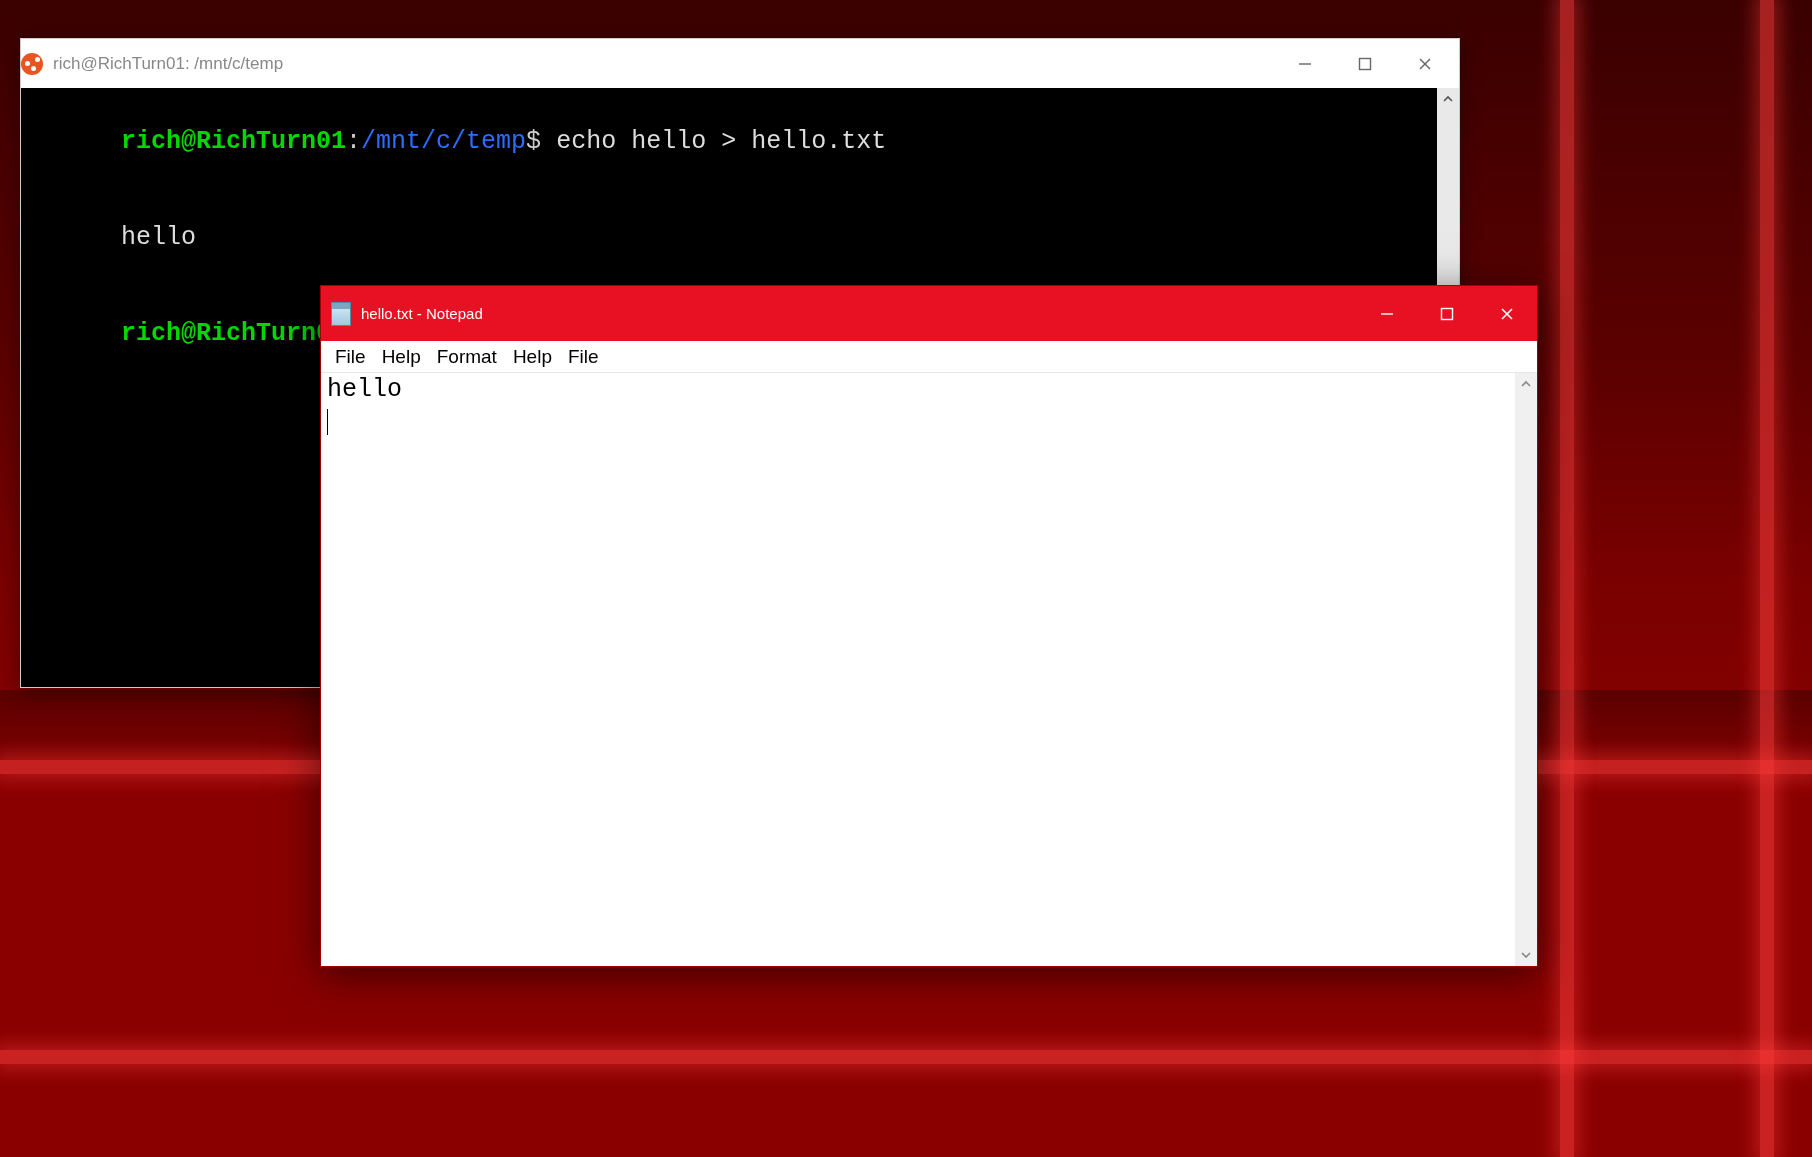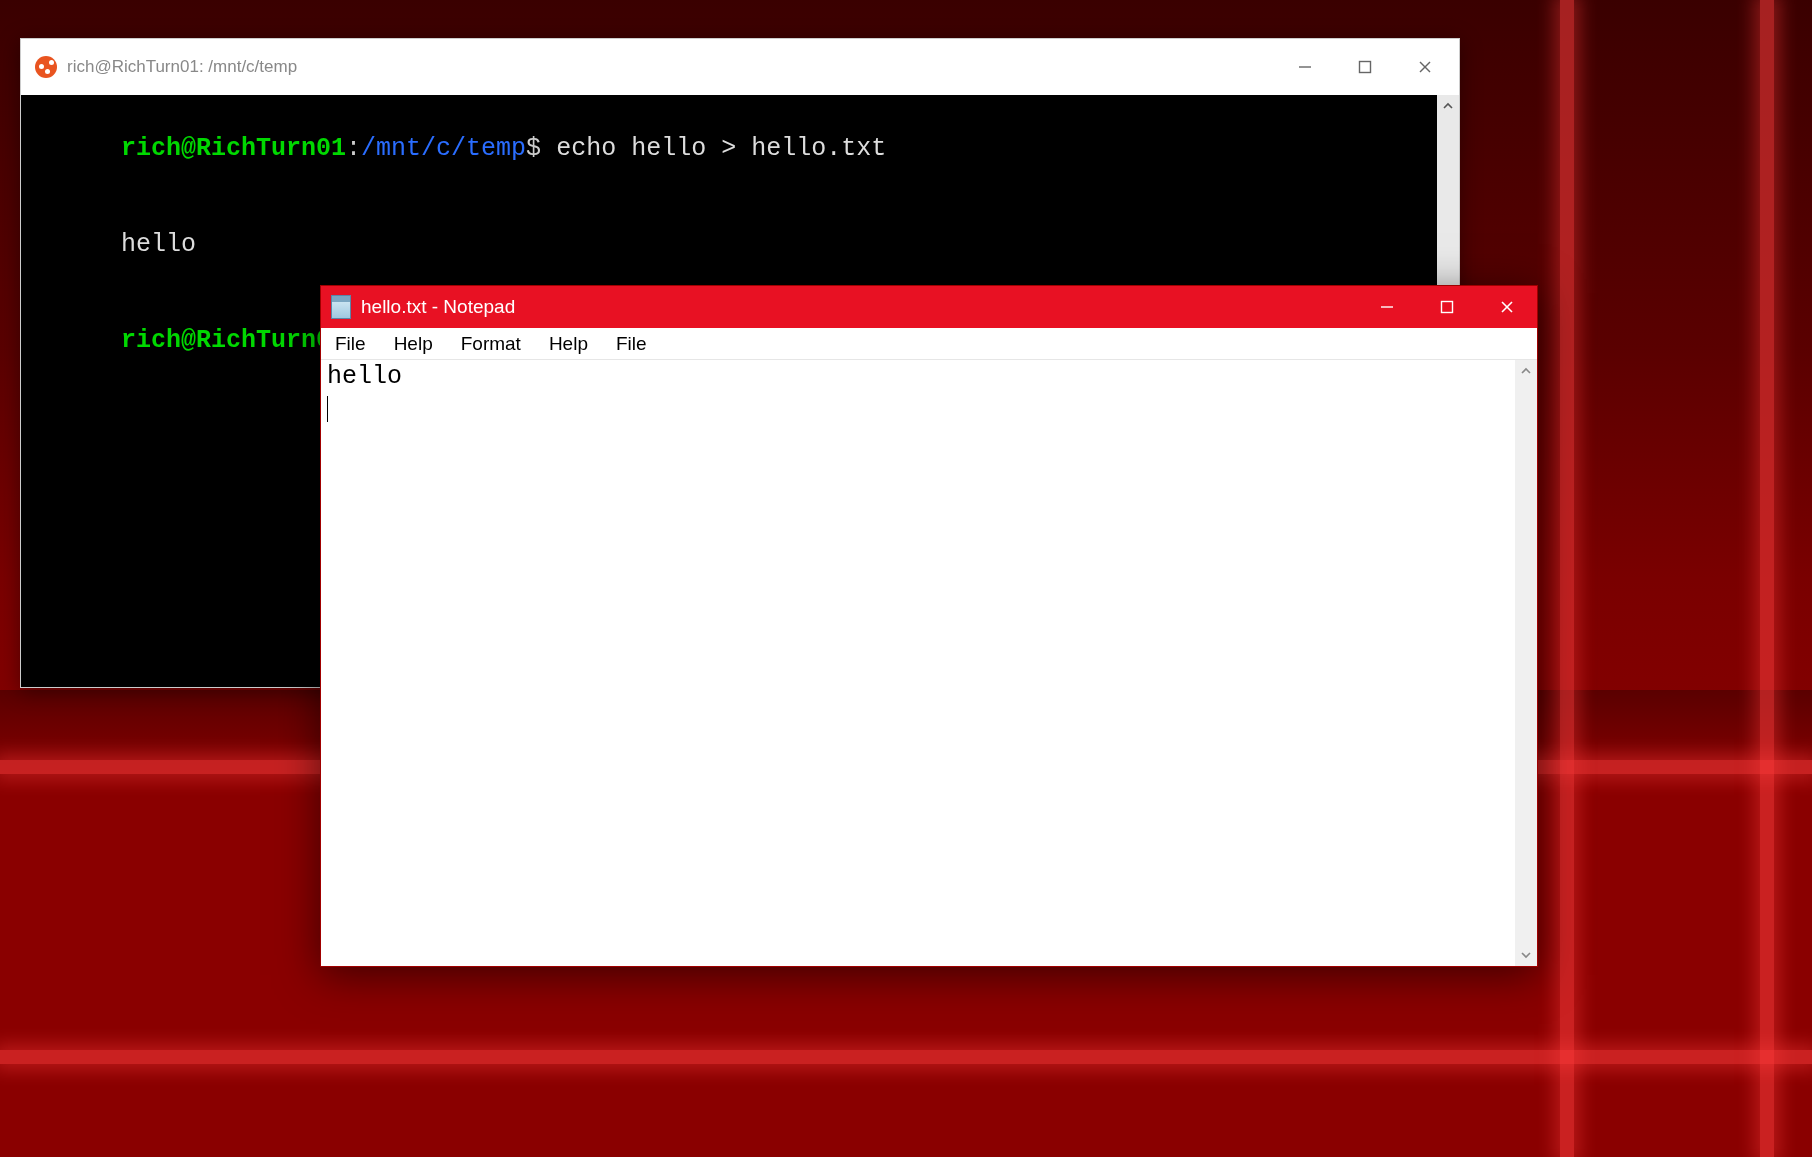--- a/index.html
+++ b/index.html
@@ -29,23 +29,23 @@
   .terminal-window {
     position: absolute;
     left: 20px; top: 38px;
     width: 1440px; height: 650px;
     background: #fff;
     border: 1px solid #ccc;
     box-shadow: 0 4px 20px rgba(0,0,0,0.4);
     display: flex; flex-direction: column;
   }
   .term-titlebar {
-    height: 56px;
+    height: 49px;
     display: flex; align-items: center;
-    padding: 0 4px 0 14px;
+    padding: 0 4px 0 0;
     background: #fff;
     color: #888;
     font-size: 17px;
   }
   .ubuntu-icon {
     width: 22px; height: 22px; border-radius: 50%;
     background: #e95420;
     position: relative; margin-right: 10px; flex: none;
   }
   .ubuntu-icon::before, .ubuntu-icon::after {
@@ -94,26 +94,26 @@
   .notepad-window {
     position:absolute;
     left: 320px; top: 285px;
     width: 1218px; height: 682px;
     background:#fff;
     box-shadow: 0 8px 40px rgba(0,0,0,0.55);
     border: 1px solid #a00000;
     display:flex; flex-direction:column;
   }
   .np-titlebar {
-    height: 42px;
+    height: 55px;
     background:#e81123;
     color:#fff;
     display:flex; align-items:center;
     padding-left:10px;
-    font-size: 19px;
+    font-size: 15px;
   }
   .np-icon {
     width:20px; height:24px; margin-right:10px; flex:none; position:relative;
     background: linear-gradient(#d9eef7,#9fc8e0);
     border:1px solid #5a86a8;
   }
   .np-icon::before{
     content:""; position:absolute; left:0; right:0; top:0; height:6px;
     background:#7aa6c2;
   }
@@ -122,21 +122,21 @@
     width:60px; height:42px;
     display:flex; align-items:center; justify-content:center;
     color:#fff;
   }
   .np-ctl svg { display:block; }
 
   .np-menubar {
     height: 32px;
     display:flex; align-items:center;
     padding: 0 8px;
-    gap: 16px;
+    gap: 4px;
     font-size: 19px;
     color:#000;
     border-bottom:1px solid #e6e6e6;
     background:#fff;
   }
   .np-menu-item { padding: 2px 6px; }
 
   .np-editor-wrap { flex:1; position:relative; background:#fff; }
   .np-editor {
     position:absolute; inset:0; right:22px;

